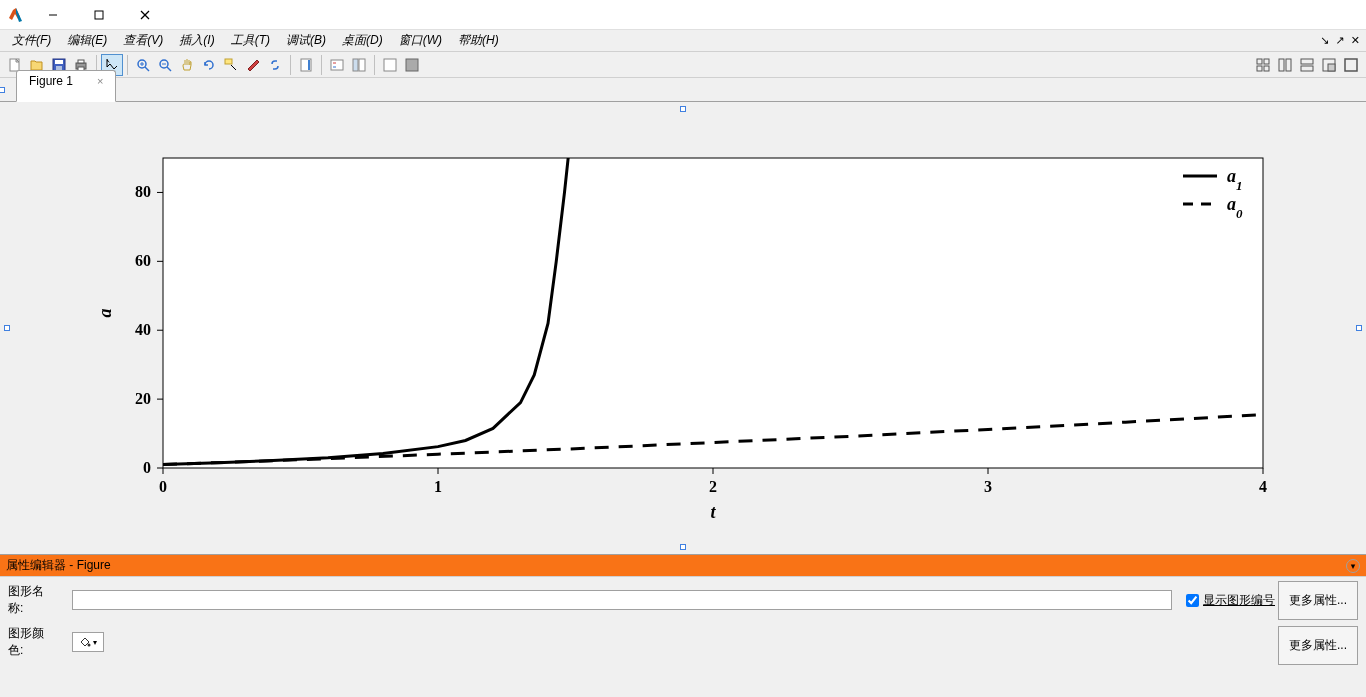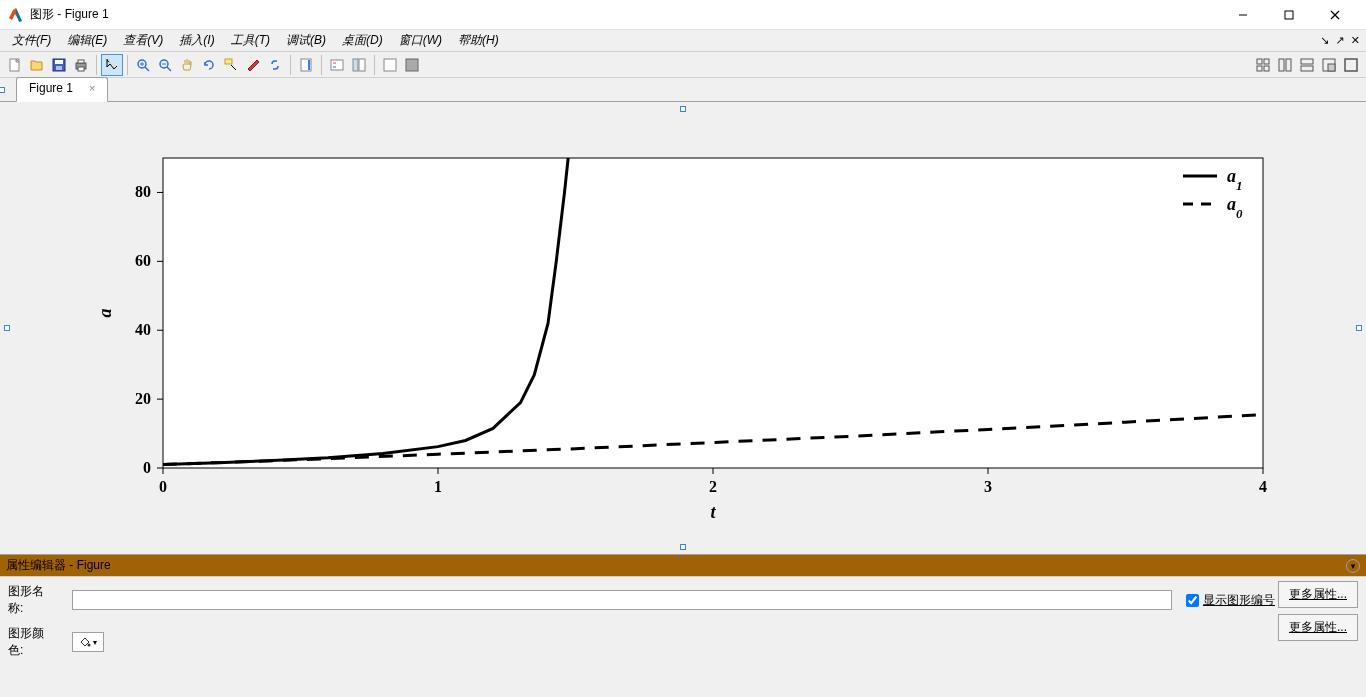--- a/index.html
+++ b/index.html
@@ -16,61 +16,60 @@
 .menubar .right-controls { position: absolute; right: 4px; display: flex; gap: 2px; }
 .menubar .right-controls span { cursor: pointer; padding: 0 2px; font-size: 11px; }
 
 .toolbar { height: 26px; background: #f0f0f0; display: flex; align-items: center; padding: 2px 4px; border-bottom: 1px solid #d0d0d0; gap: 0; position: relative; }
 .toolbar .tool-btn { width: 22px; height: 22px; display: flex; align-items: center; justify-content: center; cursor: pointer; border: 1px solid transparent; }
 .toolbar .tool-btn.active { border: 1px solid #5090d0; background: #cde6f7; }
 .toolbar .sep { width: 1px; height: 20px; background: #c0c0c0; margin: 0 4px; }
 .toolbar .right-tools { position: absolute; right: 4px; display: flex; gap: 0; }
 
 .tabbar { height: 24px; background: #f0f0f0; display: flex; align-items: flex-end; padding: 0 4px; border-bottom: 1px solid #a0a0a0; position: relative; }
-.tabbar .tab { padding: 3px 12px 6px 12px; background: #fff; border: 1px solid #a0a0a0; border-bottom: 1px solid #fff; border-radius: 3px 3px 0 0; margin-bottom: -1px; font-size: 12px; display: flex; align-items: center; gap: 16px; margin-top: 36px; }
+.tabbar .tab { padding: 3px 12px 13px 12px; background: #fff; border: 1px solid #a0a0a0; border-bottom: 1px solid #fff; border-radius: 3px 3px 0 0; margin-bottom: -1px; font-size: 12px; display: flex; align-items: center; gap: 24px; margin-top: 36px; }
 .tabbar .tab .close-x { color: #888; cursor: pointer; font-size: 11px; }
 .tabbar .handle-left { width: 6px; height: 6px; border: 1px solid #4080e0; background: #fff; position: absolute; left: 2px; top: 50%; transform: translate(-50%, -50%); }
 
 .canvas-area { height: 452px; background: #f0f0f0; position: relative; }
 .canvas-area .handle { width: 6px; height: 6px; border: 1px solid #4080e0; background: #fff; position: absolute; }
 .canvas-area .handle.top { left: 50%; top: 4px; transform: translateX(-50%); }
 .canvas-area .handle.bottom { left: 50%; bottom: 4px; transform: translateX(-50%); }
 .canvas-area .handle.left { left: 4px; top: 50%; transform: translateY(-50%); }
 .canvas-area .handle.right { right: 4px; top: 50%; transform: translateY(-50%); }
 
 .plot-svg { position: absolute; left: 50%; top: 50%; transform: translate(-50%, -50%); background: transparent; }
 
 .prop-editor { height: 143px; background: #f0f0f0; border-top: 1px solid #a0a0a0; }
-.prop-editor .header { height: 22px; background: #a16207; border-bottom: 1px solid #d0d0d0; display: flex; align-items: center; padding: 0 6px; font-size: 12px; position: relative; }
+.prop-editor .header { height: 22px; background: #f97316; border-bottom: 1px solid #d0d0d0; display: flex; align-items: center; padding: 0 6px; font-size: 12px; position: relative; }
 .prop-editor .header .expand-btn { position: absolute; right: 6px; width: 14px; height: 14px; border: 1px solid #a0a0a0; border-radius: 50%; display: flex; align-items: center; justify-content: center; font-size: 9px; cursor: pointer; }
 
 .prop-body { padding: 6px 8px; display: flex; flex-direction: column; gap: 8px; }
 .prop-row { display: flex; align-items: center; gap: 14px; }
 .prop-label { width: 50px; font-size: 12px; }
 .prop-input { flex: 1; height: 20px; border: 1px solid #a0a0a0; background: #fff; padding: 0 4px; font-size: 12px; }
 .prop-check { display: flex; align-items: center; gap: 4px; font-size: 12px; text-decoration: underline; }
-.prop-btn { padding: 4px 10px; font-size: 12px; border: 1px solid #a0a0a0; background: #f5f5f5; cursor: pointer; white-space: nowrap; text-decoration: underline; }
+.prop-btn { padding: 10px 10px; font-size: 12px; border: 1px solid #a0a0a0; background: #f5f5f5; cursor: pointer; white-space: nowrap; }
 .colormap-preview { width: 100px; height: 18px; background: linear-gradient(90deg, #352a87 0%, #0567df 20%, #108ed2 35%, #0fafa9 50%, #65be5f 65%, #d1bb3b 80%, #f9fb0e 100%); border: 1px solid #888; }
 .colormap-select { display: flex; align-items: center; border: 1px solid #a0a0a0; background: #fff; height: 20px; padding-right: 4px; }
 .colormap-select select { border: none; background: transparent; font-size: 12px; padding: 0 4px; height: 18px; }
 .color-swatch-btn { width: 32px; height: 20px; border: 1px solid #a0a0a0; background: #fff; display: flex; align-items: center; justify-content: center; gap: 2px; cursor: pointer; }
 .prop-right-col { position: absolute; right: 8px; display: flex; flex-direction: column; gap: 6px; align-items: flex-end; }
 
 
 svg.ico { width: 16px; height: 16px; }
 </style>
 </head>
 <body>
 
 <div class="titlebar">
   <svg class="ico app-icon" viewBox="0 0 16 16">
       <path d="M8 1 L12 10 L10 12 L7 7 L4 13 L1 11 L5 3 Z" fill="#d95319"></path>
       <path d="M8 1 L14 14 L11 15 L8 6 Z" fill="#0076a8"></path>
     </svg>
-  <div class="title">图形 - Figure 1</div>
   <div class="win-controls">
     <div class="win-btn">
         <svg width="10" height="10">
           <line x1="1" y1="5" x2="9" y2="5" stroke="#000" stroke-width="1"></line>
         </svg>
       </div>
     <div class="win-btn">
         <svg width="10" height="10">
           <rect x="1" y="1" width="8" height="8" fill="none" stroke="#000" stroke-width="1"></rect>
         </svg>

